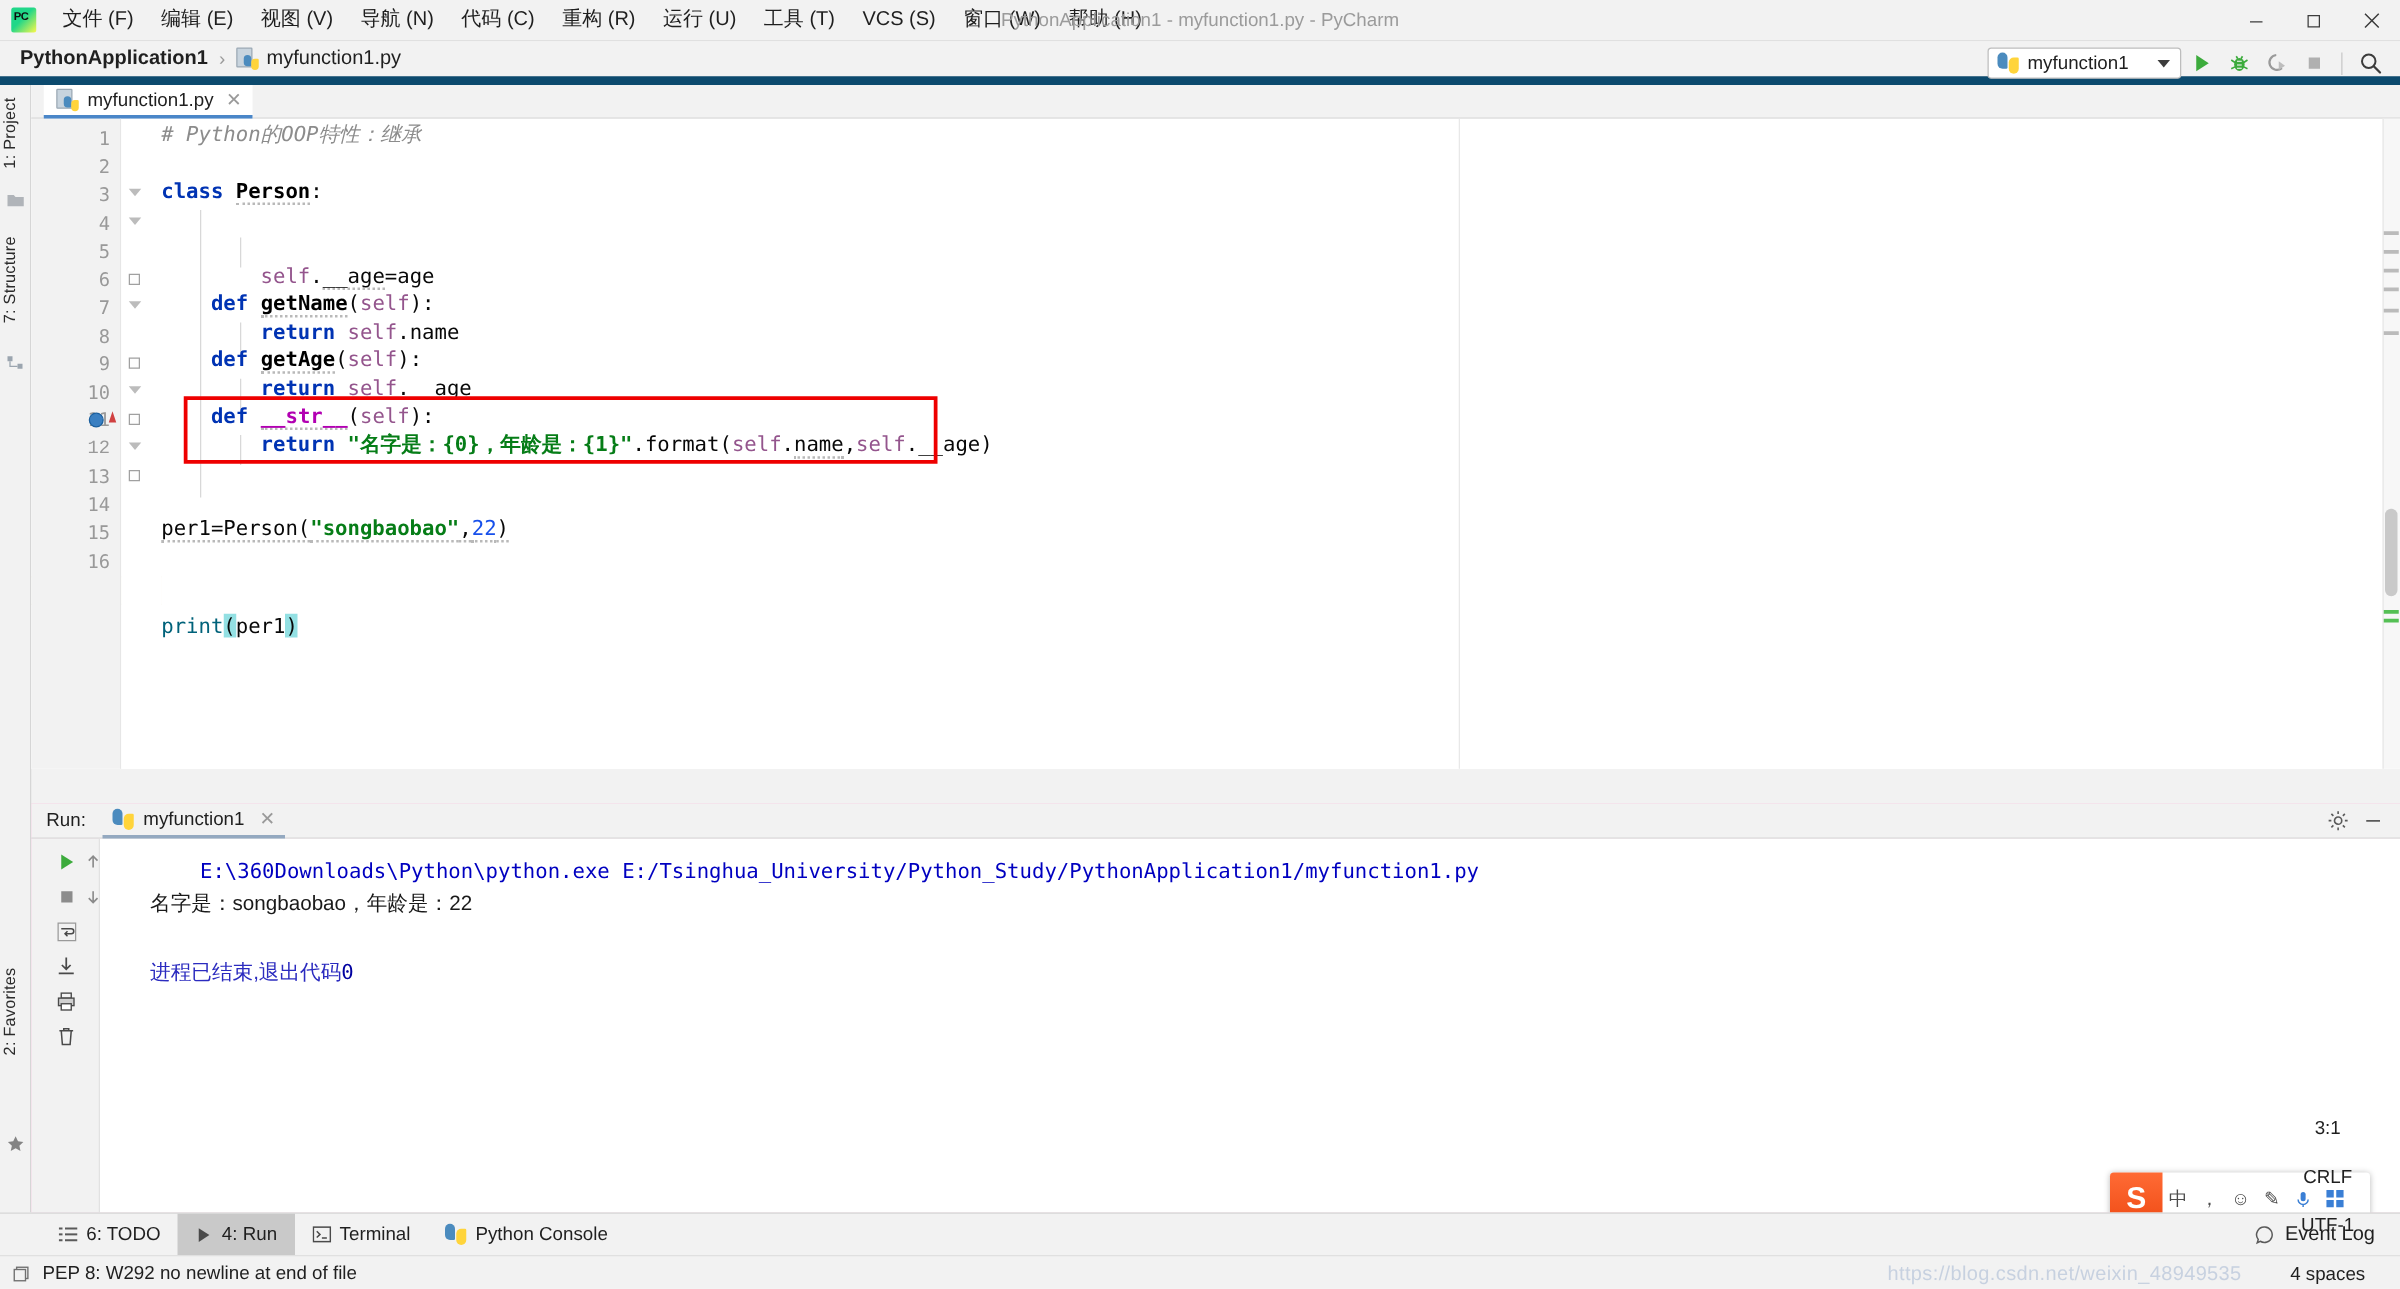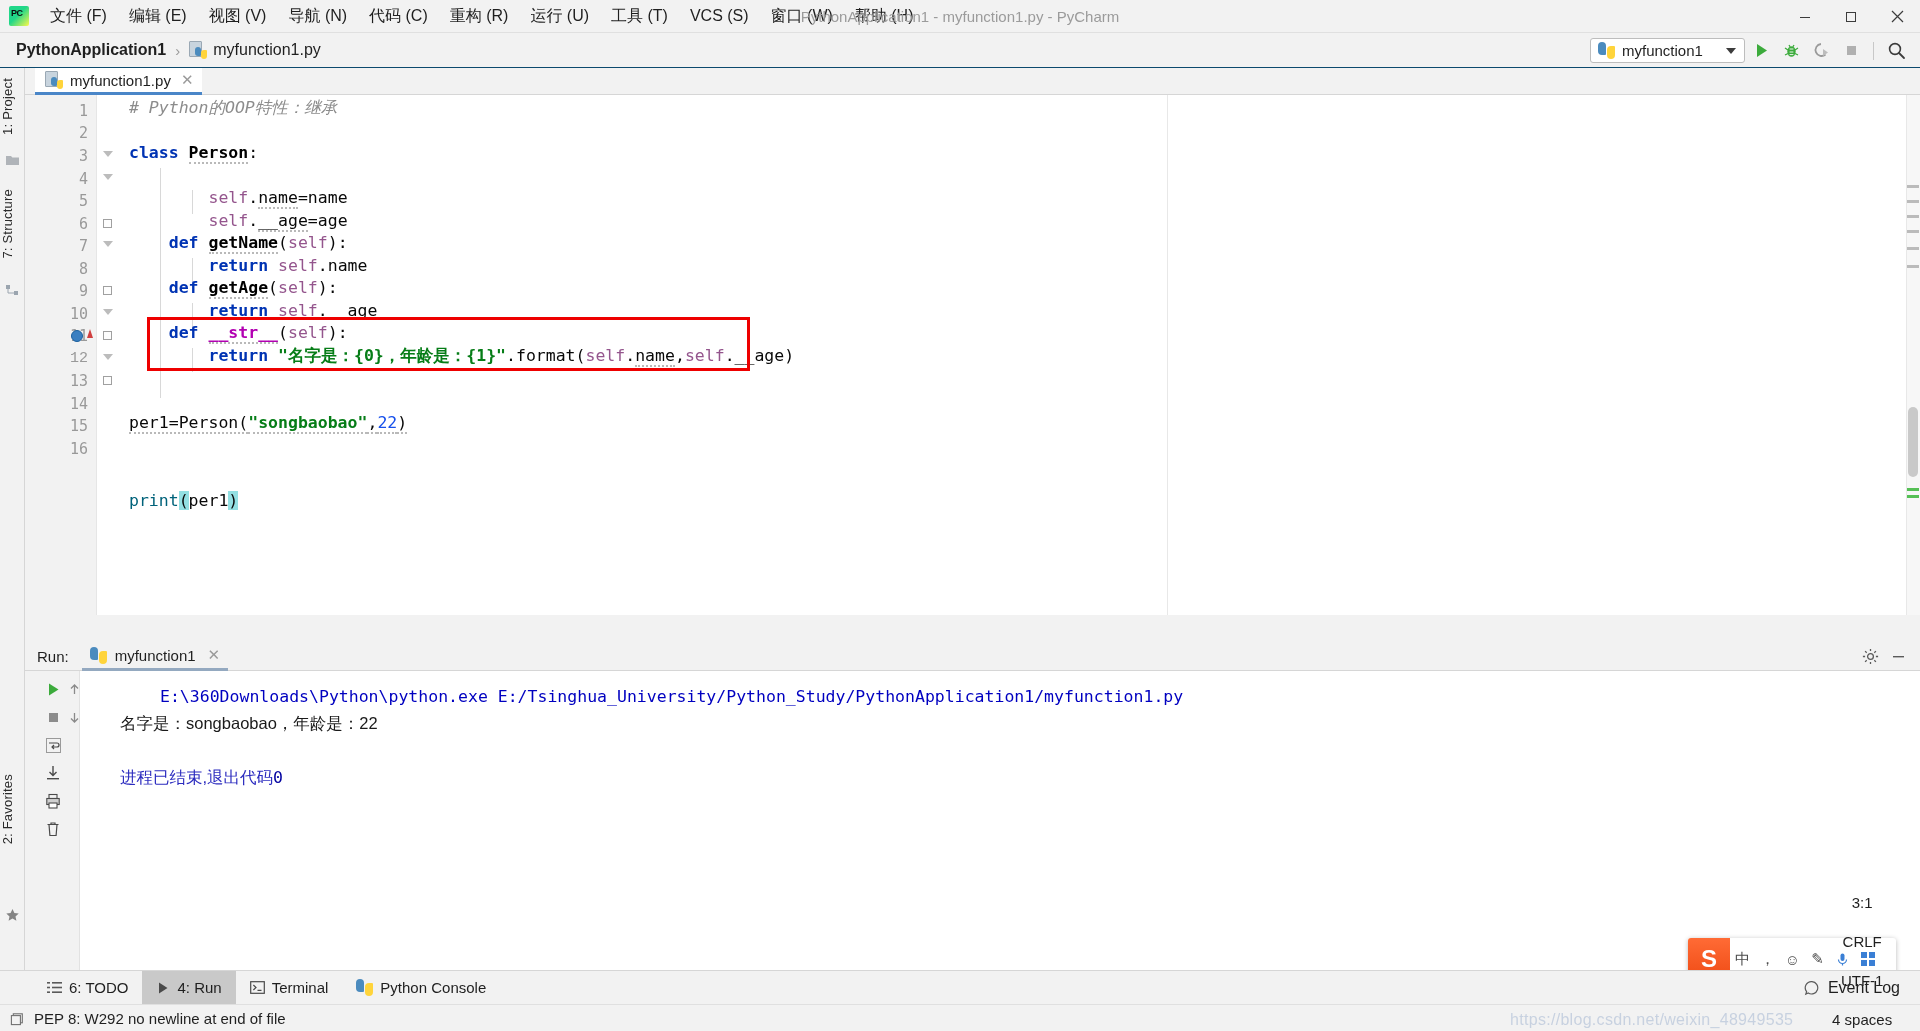--- a/index.html
+++ b/index.html
@@ -49,21 +49,21 @@
   }
   .win-btn {
     width: 46px; display: flex; align-items: center; justify-content: center;
     color: #3c3c3c;
   }
 
   
   .navbar {
     position: absolute; top: 33px; left: 0; width: 1920px; height: 35px;
     background: #f2f2f2; display: flex; align-items: center;
-    border-bottom: 1px solid #0c4a6e;
+    border-bottom: 7px solid #0c4a6e;
   }
   .crumbs { display: flex; align-items: center; margin-left: 12px; }
   .crumb {
     font-size: 16px; color: #1f1f1f; display: flex; align-items: center; gap: 6px;
     padding: 2px 4px;
   }
   .crumb.bold { font-weight: bold; }
   .crumb-sep { color: #9a9a9a; margin: 0 5px; font-size: 15px; }
   .py-icon {
     width: 17px; height: 17px; position: relative; display: inline-block; flex: none;
@@ -475,21 +475,20 @@
 
     <div class="code-area">
       <div class="indent-guide" style="left: 31px; top: 73px; height: 230px;"></div>
       <div class="indent-guide" style="left: 63px; top: 95px; height: 24px;"></div>
       <div class="indent-guide" style="left: 63px; top: 163px; height: 24px;"></div>
       <div class="indent-guide" style="left: 63px; top: 208px; height: 24px;"></div>
       <div class="indent-guide" style="left: 63px; top: 253px; height: 24px;"></div>
 
       <div class="codeline" style="top:  2px;"><span class="cmt"># Python的OOP特性：继承</span></div>
       <div class="codeline" style="top: 47px;"><span class="kw">class</span> <span class="def-name squiggle">Person</span>:</div>
-      <div class="codeline" style="top: 92px;">        <span class="selfkw">self</span>.<span class="squiggle">name</span>=name</div>
       <div class="codeline" style="top:115px;">        <span class="selfkw">self</span>.<span class="squiggle">__age</span>=age</div>
       <div class="codeline" style="top:137px;">    <span class="kw">def</span> <span class="def-name squiggle">getName</span>(<span class="selfkw">self</span>):</div>
       <div class="codeline" style="top:160px;">        <span class="kw">return</span> <span class="selfkw">self</span>.name</div>
       <div class="codeline" style="top:182px;">    <span class="kw">def</span> <span class="def-name squiggle">getAge</span>(<span class="selfkw">self</span>):</div>
       <div class="codeline" style="top:205px;">        <span class="kw">return</span> <span class="selfkw">self</span>.__age</div>
       <div class="codeline" style="top:227px;">    <span class="kw">def</span> <span class="dunder squiggle">__str__</span>(<span class="selfkw">self</span>):</div>
       <div class="codeline" style="top:250px;">        <span class="kw">return</span> <span class="str">"名字是：{0}，年龄是：{1}"</span>.format(<span class="selfkw">self</span>.<span class="squiggle">name</span>,<span class="selfkw">self</span>.__age)</div>
       <div class="codeline" style="top:317px;"><span class="squiggle">per1=Person(</span><span class="str squiggle">"songbaobao"</span><span class="squiggle">,</span><span class="num squiggle">22</span><span class="squiggle">)</span></div>
       <div class="codeline" style="top:395px;"><span class="fn">print</span><span class="bracket-hl">(</span>per1<span class="bracket-hl">)</span></div>
 

